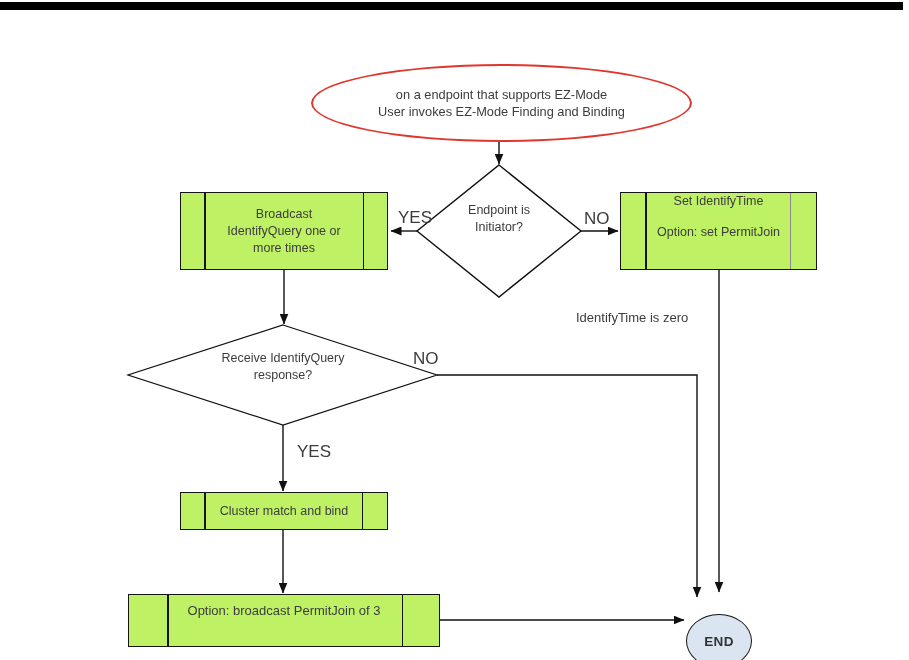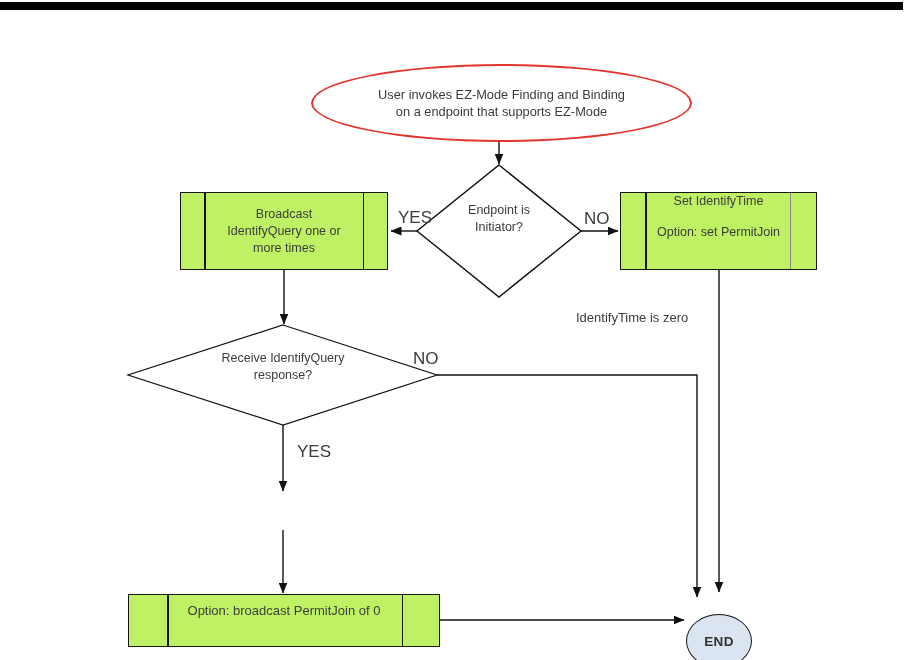--- a/index.html
+++ b/index.html
@@ -74,22 +74,22 @@
     <line x1="283" y1="530" x2="283" y2="593" stroke="#111" stroke-width="1.4" marker-end="url(#arw)"></line>
     <line x1="440" y1="620" x2="684" y2="620" stroke="#111" stroke-width="1.4" marker-end="url(#arw)"></line>
     <polyline points="437,375 697,375 697,597" fill="none" stroke="#111" stroke-width="1.4" marker-end="url(#arw)"></polyline>
     <line x1="719" y1="270" x2="719" y2="592" stroke="#111" stroke-width="1.4" marker-end="url(#arw)"></line>
 
     <polygon points="499,165 581,231 499,297 417,231" fill="#ffffff" stroke="#111" stroke-width="1.4"></polygon>
     <polygon points="283,325 437,375 283,425 128,375" fill="#ffffff" stroke="#111" stroke-width="1.2"></polygon>
   </svg>
 
   <div class="node terminator-start">
+    <div>on a endpoint that supports EZ-Mode</div>
     <div>User invokes EZ-Mode Finding and Binding</div>
-    <div>on a endpoint that supports EZ-Mode</div>
   </div>
 
   <div class="diamond-text dt-initiator">
     <div>Endpoint is</div>
     <div>Initiator?</div>
   </div>
 
   <div class="node process proc-broadcast">
     <div class="bar bar-l"></div>
     <div class="bar bar-r"></div>
@@ -103,25 +103,30 @@
     <div class="bar gray bar-r"></div>
     <div>Set IdentifyTime</div>
     <div class="l2">Option: set PermitJoin</div>
   </div>
 
   <div class="diamond-text dt-receive">
     <div>Receive IdentifyQuery</div>
     <div>response?</div>
   </div>
 
+  <div class="node process proc-cluster">
+    <div class="bar bar-l"></div>
+    <div class="bar bar-r"></div>
+    <div>Cluster match and bind</div>
+  </div>
 
   <div class="node process proc-option">
     <div class="bar bar-l"></div>
     <div class="bar bar-r"></div>
-    <div>Option: broadcast PermitJoin of 0</div>
+    <div>Option: broadcast PermitJoin of 3</div>
   </div>
 
   <div class="node terminator-end">
     <div>END</div>
   </div>
 
   <div class="edge-label lbl-yes1">YES</div>
   <div class="edge-label lbl-no1">NO</div>
   <div class="edge-label lbl-no2">NO</div>
   <div class="edge-label lbl-yes2">YES</div>

